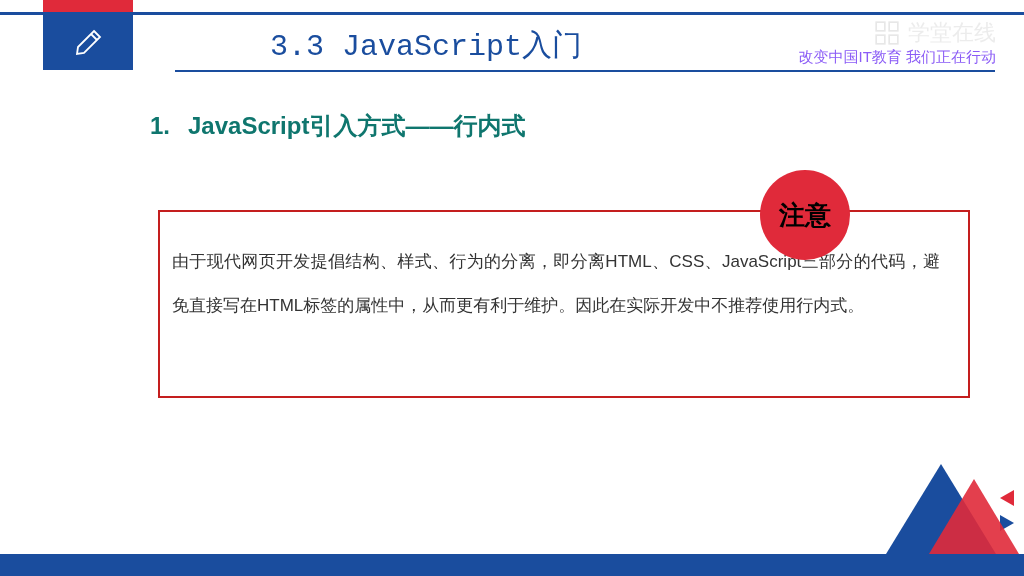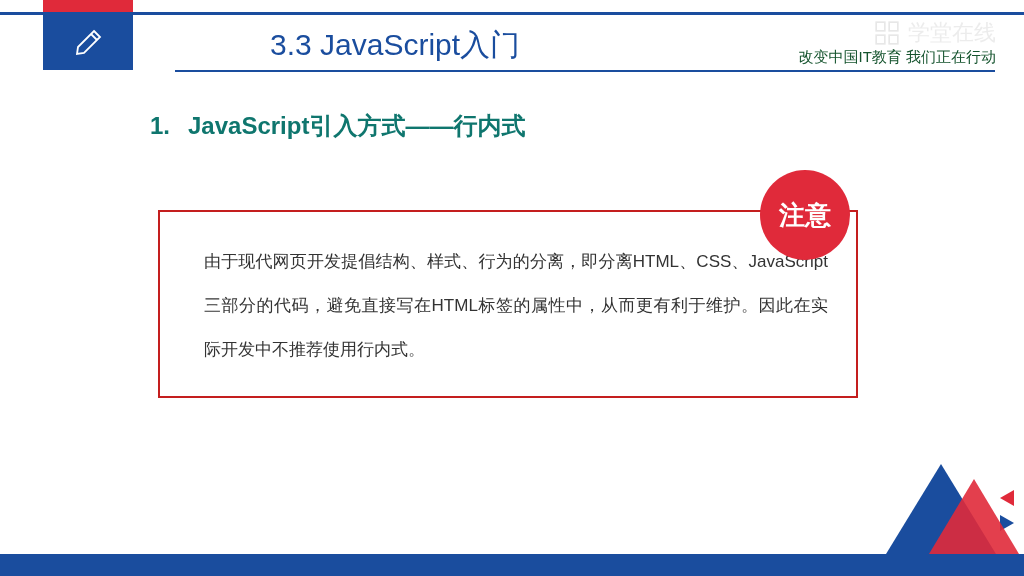--- a/index.html
+++ b/index.html
@@ -42,27 +42,28 @@
       width: 32px;
       height: 32px;
     }
     .section-title {
       position: absolute;
       top: 25px;
       left: 270px;
       font-size: 30px;
       color: #1a4d9e;
       font-weight: 400;
+      font-family: Liberation Mono, monospace;
     }
     .tagline {
       position: absolute;
       top: 48px;
       right: 28px;
       font-size: 15px;
-      color: #14532d;
+      color: #8b5cf6;
     }
     .watermark {
       position: absolute;
       top: 18px;
       right: 28px;
       font-size: 22px;
       color: rgba(200,200,200,0.35);
       display: flex;
       align-items: center;
       gap: 8px;
@@ -88,43 +89,43 @@
       color: #0f766e;
       font-weight: bold;
     }
     .list-num {
       margin-right: 18px;
     }
     .note-box {
       position: absolute;
       top: 210px;
       left: 158px;
-      width: 700px;
+      width: 812px;
       height: 188px;
       border: 2px solid #c41e1e;
-      padding: 28px 28px 10px 44px;
+      padding: 28px 28px 10px 12px;
     }
     .note-text {
       font-size: 17px;
       color: #333;
       line-height: 2.6;
       text-align: justify;
     }
     .note-badge {
       position: absolute;
       top: 170px;
       left: 760px;
       width: 90px;
       height: 90px;
       background: #e02a3a;
       border-radius: 50%;
       display: flex;
       align-items: center;
       justify-content: center;
-      color: #ffffff;
+      color: #000000;
       font-size: 26px;
       font-weight: bold;
       z-index: 5;
     }
     .bottom-blue-bar {
       position: absolute;
       bottom: 0;
       left: 0;
       width: 100%;
       height: 22px;

